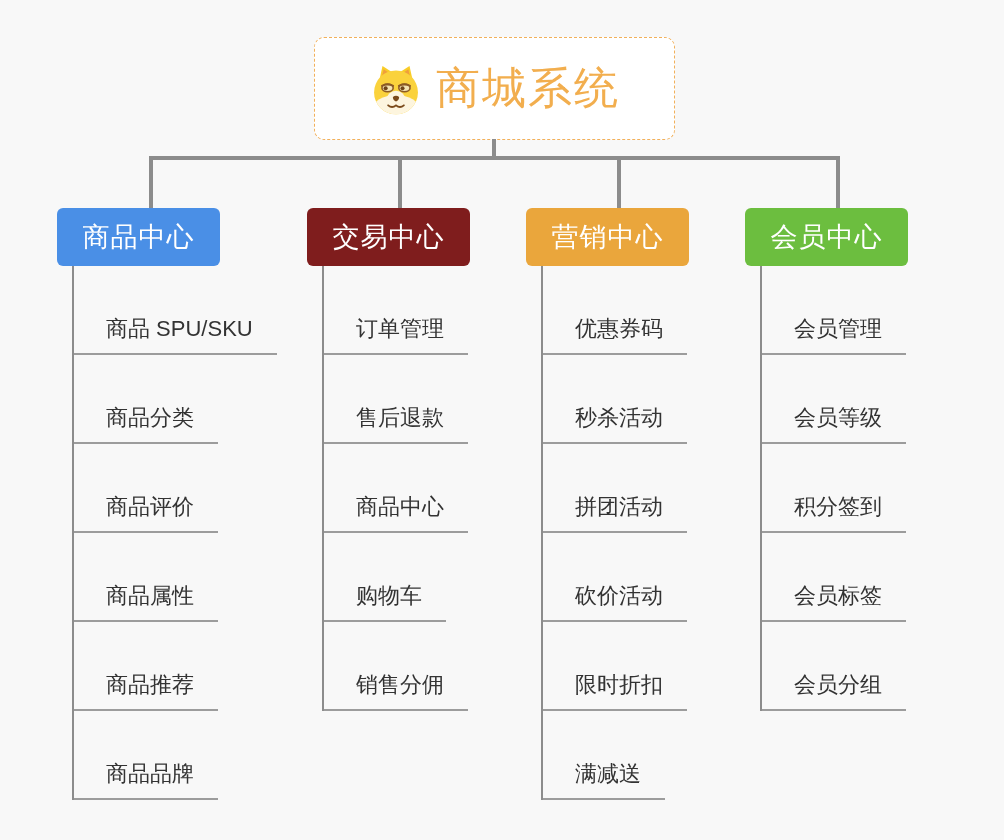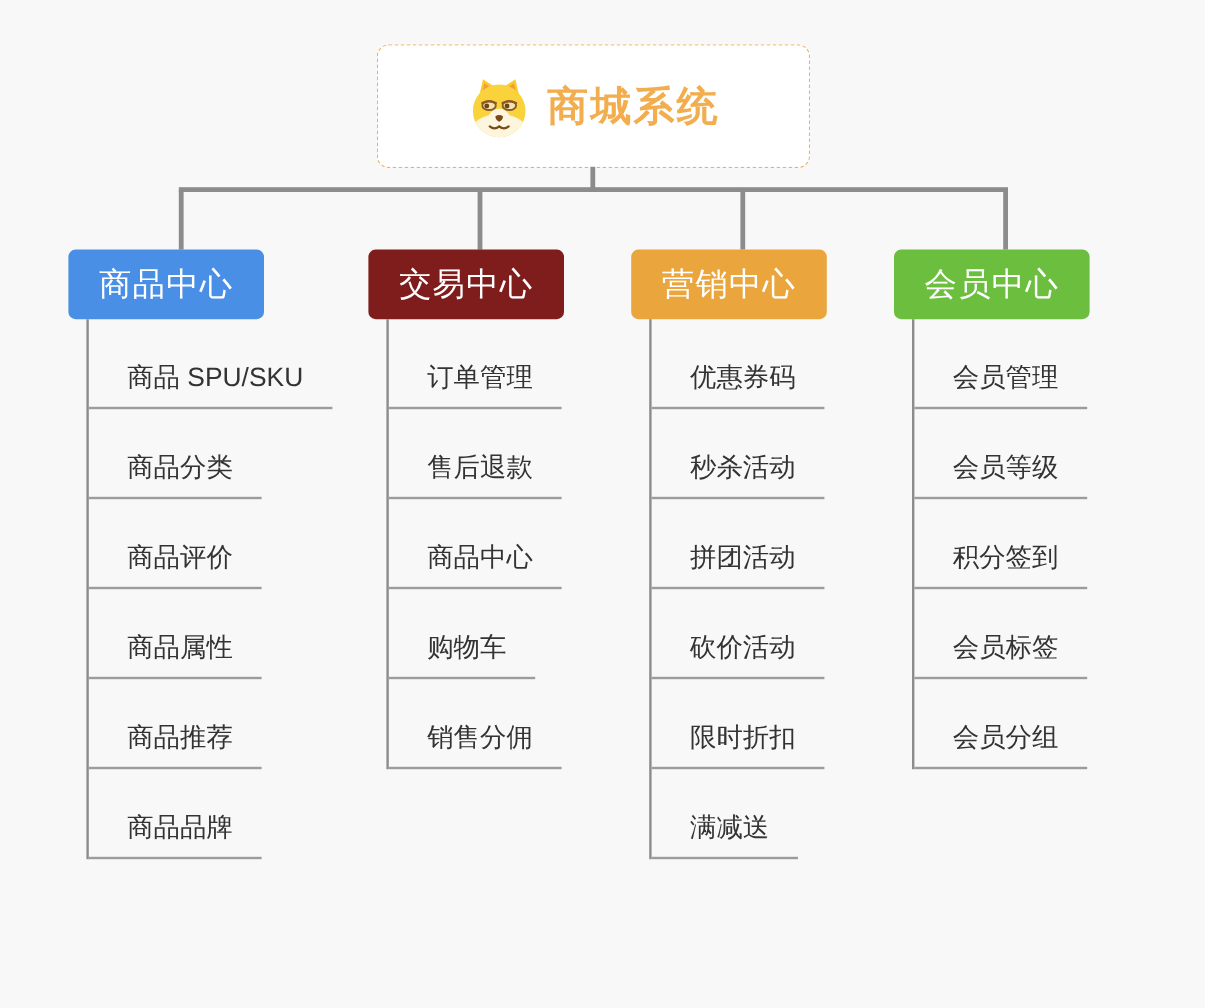--- a/index.html
+++ b/index.html
@@ -19,23 +19,23 @@
     width: 361px; height: 103px;
     background: #ffffff;
     border: 1px dashed #f2b05a;
     border-radius: 10px;
     display: flex;
     align-items: center;
     justify-content: center;
     gap: 13px;
   }
   .root-title {
-    font-size: 34px;
+    font-size: 44px;
     letter-spacing: 2px;
-    font-weight: 700;
+    font-weight: 400;
   }
   .dog-icon { width: 54px; height: 54px; flex: 0 0 auto; }
 
   
   .line { position: absolute; }
   .root-stub   { left: 492px; top: 139px; width: 4px;  height: 18px; }
   .h-connector { left: 149px; top: 156px; width: 691px; height: 4px; }
   .drop        { top: 159px; width: 4px; height: 49px; }
   .drop-0 { left: 149px; }
   .drop-1 { left: 398px; }
@@ -60,21 +60,21 @@
     letter-spacing: 1px;
   }
 
   .leaf-list {
     list-style: none;
     margin-left: 15px;
     width: fit-content;
     border-left: 2px solid #8c8c8c;
   }
   .leaf-list li {
-    height: 75px;
+    height: 89px;
     display: flex;
     align-items: flex-end;
     width: fit-content;
     padding: 0 24px 9px 32px;
     border-bottom: 2px solid #9c9c9c;
     font-size: 22px;
     color: #333333;
     white-space: nowrap;
     cursor: default;
   }

